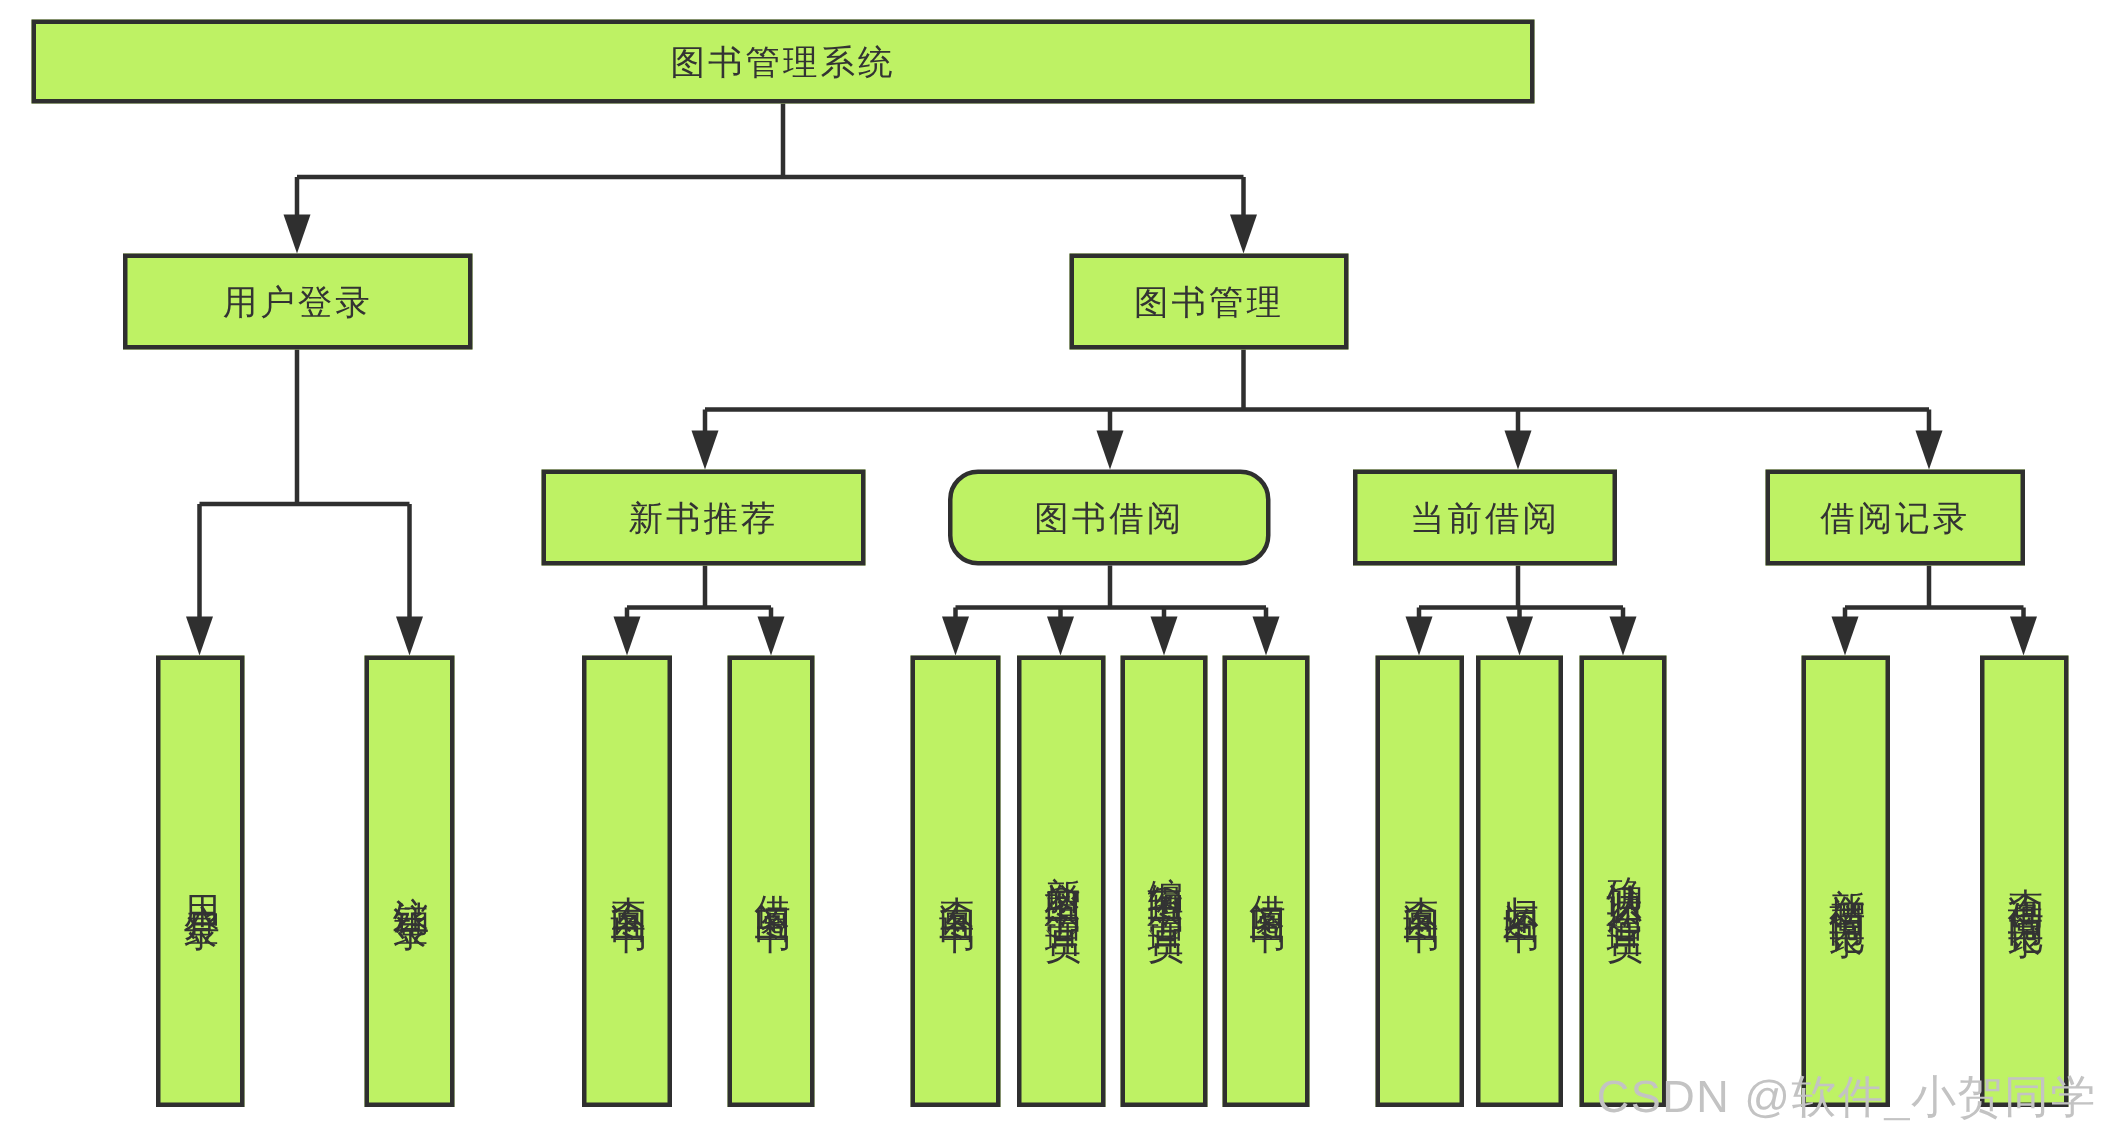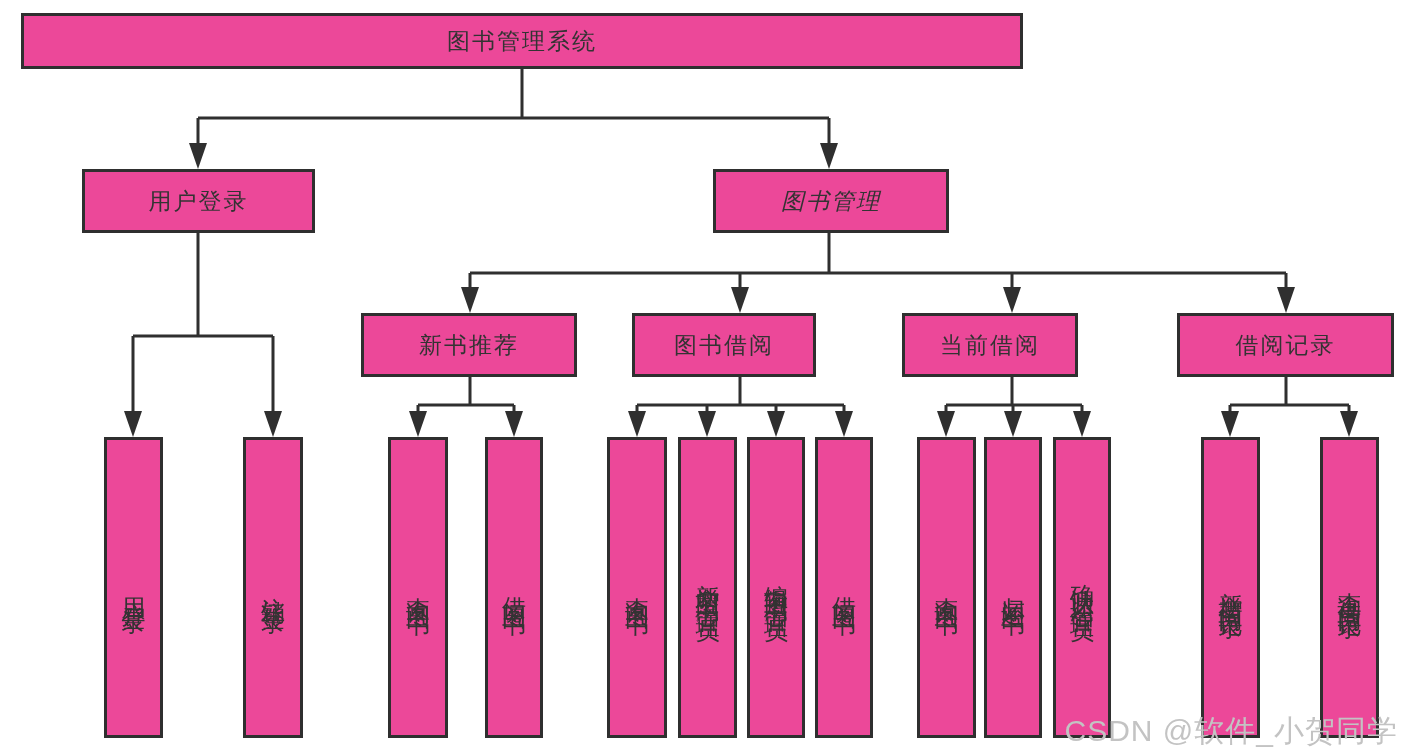--- a/index.html
+++ b/index.html
@@ -14,21 +14,21 @@
   .connectors {
     position: absolute;
     left: 0; top: 0;
     width: 1405px;
     height: 747px;
   }
   .node {
     position: absolute;
     box-sizing: border-box;
     border: 3px solid #2f2f2f;
-    background: #ec4899;
+    background: #bef264;
     display: flex;
     align-items: center;
     justify-content: center;
     color: #333333;
   }
   .node.h span {
     font-size: 23px;
     letter-spacing: 2px;
     white-space: nowrap;
   }
@@ -81,33 +81,33 @@
       <polygon points="1221,411 1239,411 1230,437" fill="#2f2f2f"></polygon>
       <polygon points="1340,411 1358,411 1349,437" fill="#2f2f2f"></polygon>
     </svg>
   <div id="nodes-layer">
       <div class="node h" style="left: 21px; top: 13px; width: 1002px; height: 56px;">
         <span>图书管理系统</span>
       </div>
       <div class="node h" style="left: 82px; top: 169px; width: 233px; height: 64px;">
         <span>用户登录</span>
       </div>
-      <div class="node h" style="left: 713px; top: 169px; width: 236px; height: 64px; font-style: italic;">
+      <div class="node h" style="left: 713px; top: 169px; width: 186px; height: 64px;">
         <span>图书管理</span>
       </div>
       <div class="node h" style="left: 361px; top: 313px; width: 216px; height: 64px;">
         <span>新书推荐</span>
       </div>
-      <div class="node h" style="left: 632px; top: 313px; width: 184px; height: 64px;">
+      <div class="node h" style="left: 632px; top: 313px; width: 215px; height: 64px; border-radius: 20px;">
         <span>图书借阅</span>
       </div>
       <div class="node h" style="left: 902px; top: 313px; width: 176px; height: 64px;">
         <span>当前借阅</span>
       </div>
-      <div class="node h" style="left: 1177px; top: 313px; width: 217px; height: 64px;">
+      <div class="node h" style="left: 1177px; top: 313px; width: 173px; height: 64px;">
         <span>借阅记录</span>
       </div>
       <div class="node v" style="left: 104px; top: 437px; width: 59px; height: 301px;">
         <span>用户登录</span>
       </div>
       <div class="node v" style="left: 243px; top: 437px; width: 60px; height: 301px;">
         <span>注销登录</span>
       </div>
       <div class="node v" style="left: 388px; top: 437px; width: 60px; height: 301px;">
         <span>查询图书</span>

